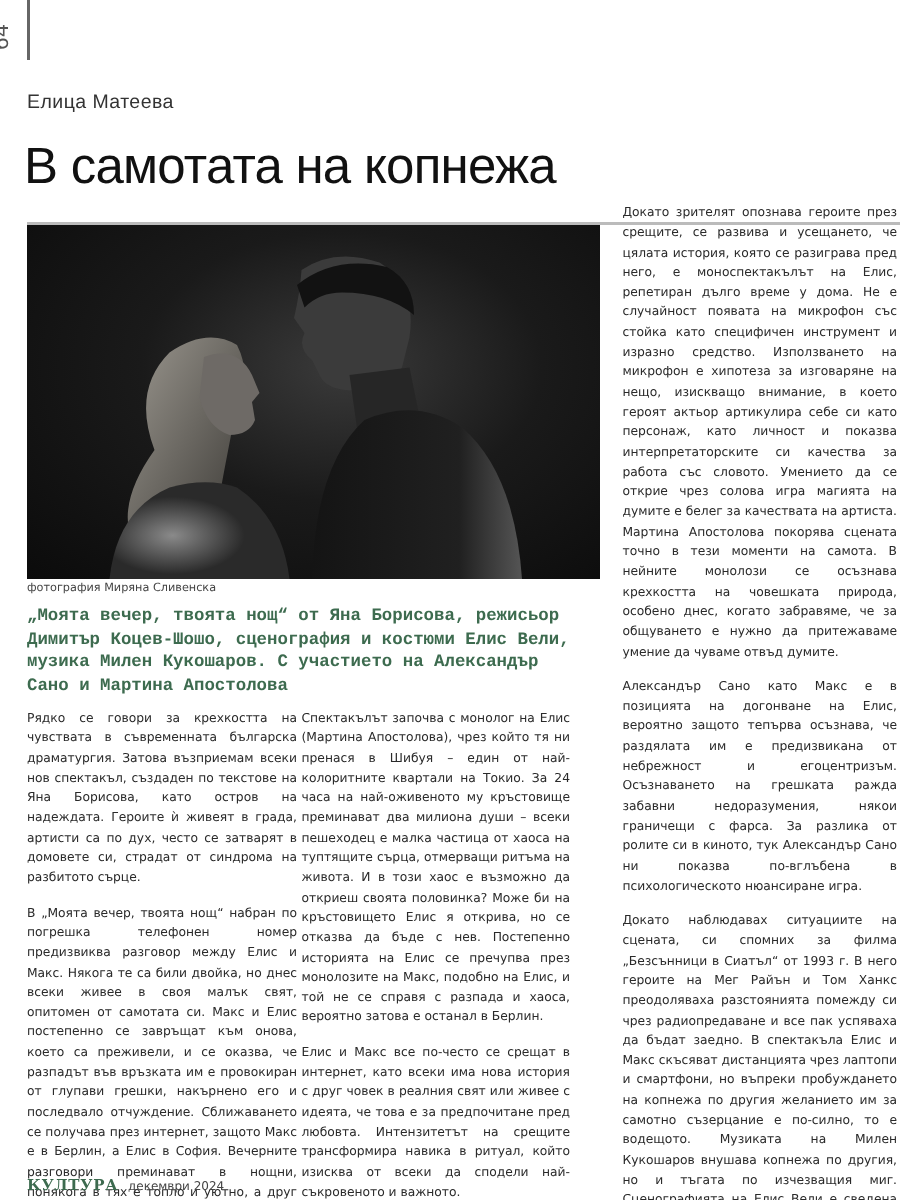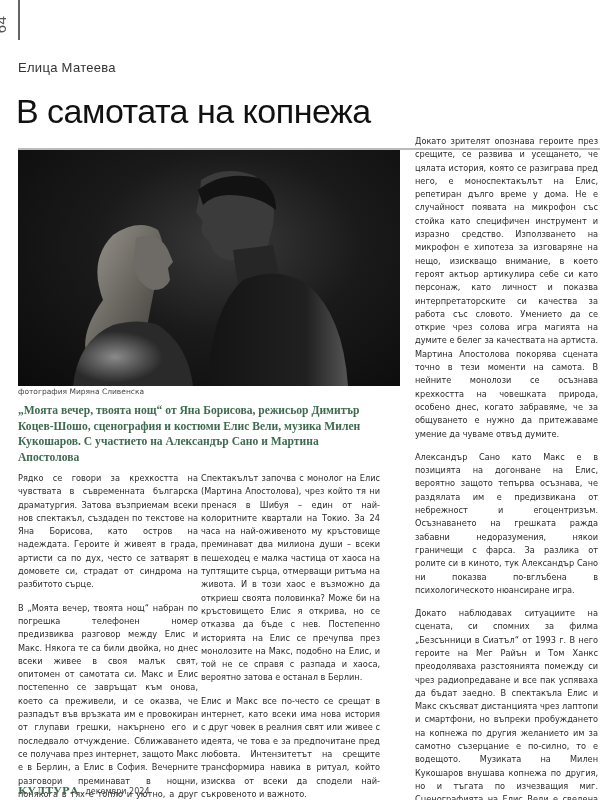--- a/index.html
+++ b/index.html
@@ -18,21 +18,21 @@
   .title-rule { position: absolute; left: 18px; top: 148px; width: 582px; height: 2px; background: #bbb; }
 
   .photo { position: absolute; left: 18px; top: 150px; width: 382px; height: 236px;
            background: radial-gradient(ellipse at 55% 40%, #3a3a3a 0%, #1a1a1a 45%, #0b0b0b 100%);
            overflow: hidden; }
   .photo svg { width: 100%; height: 100%; display: block; }
 
   .photo-credit { position: absolute; left: 18px; top: 387px; font-size: 7.5px; color: #444; }
 
   .lead { position: absolute; left: 18px; top: 403px; width: 362px; margin: 0;
-          font-family: Liberation Serif, serif; font-weight: bold; font-size: 11.6px; line-height: 15.5px;
+          font-family: Liberation Mono, monospace; font-weight: bold; font-size: 11.6px; line-height: 15.5px;
           color: #3d6b4f; }
 
   .col { position: absolute; font-size: 8.2px; line-height: 13.3px; color: #2a2a2a; text-align: justify; }
   .col p { margin: 0 0 10px 0; hyphens: auto; }
   .col-1 { left: 18px; top: 472px; width: 180px; }
   .col-2 { left: 201px; top: 472px; width: 179px; }
   .col-3 { left: 415px; top: 135px; width: 183px; }
 
   .footer { position: absolute; left: 18px; top: 785px; font-size: 8px; color: #444; text-align: right; }
   .footer .brand { font-family: "DejaVu Serif", serif; font-weight: bold; font-size: 10px;

